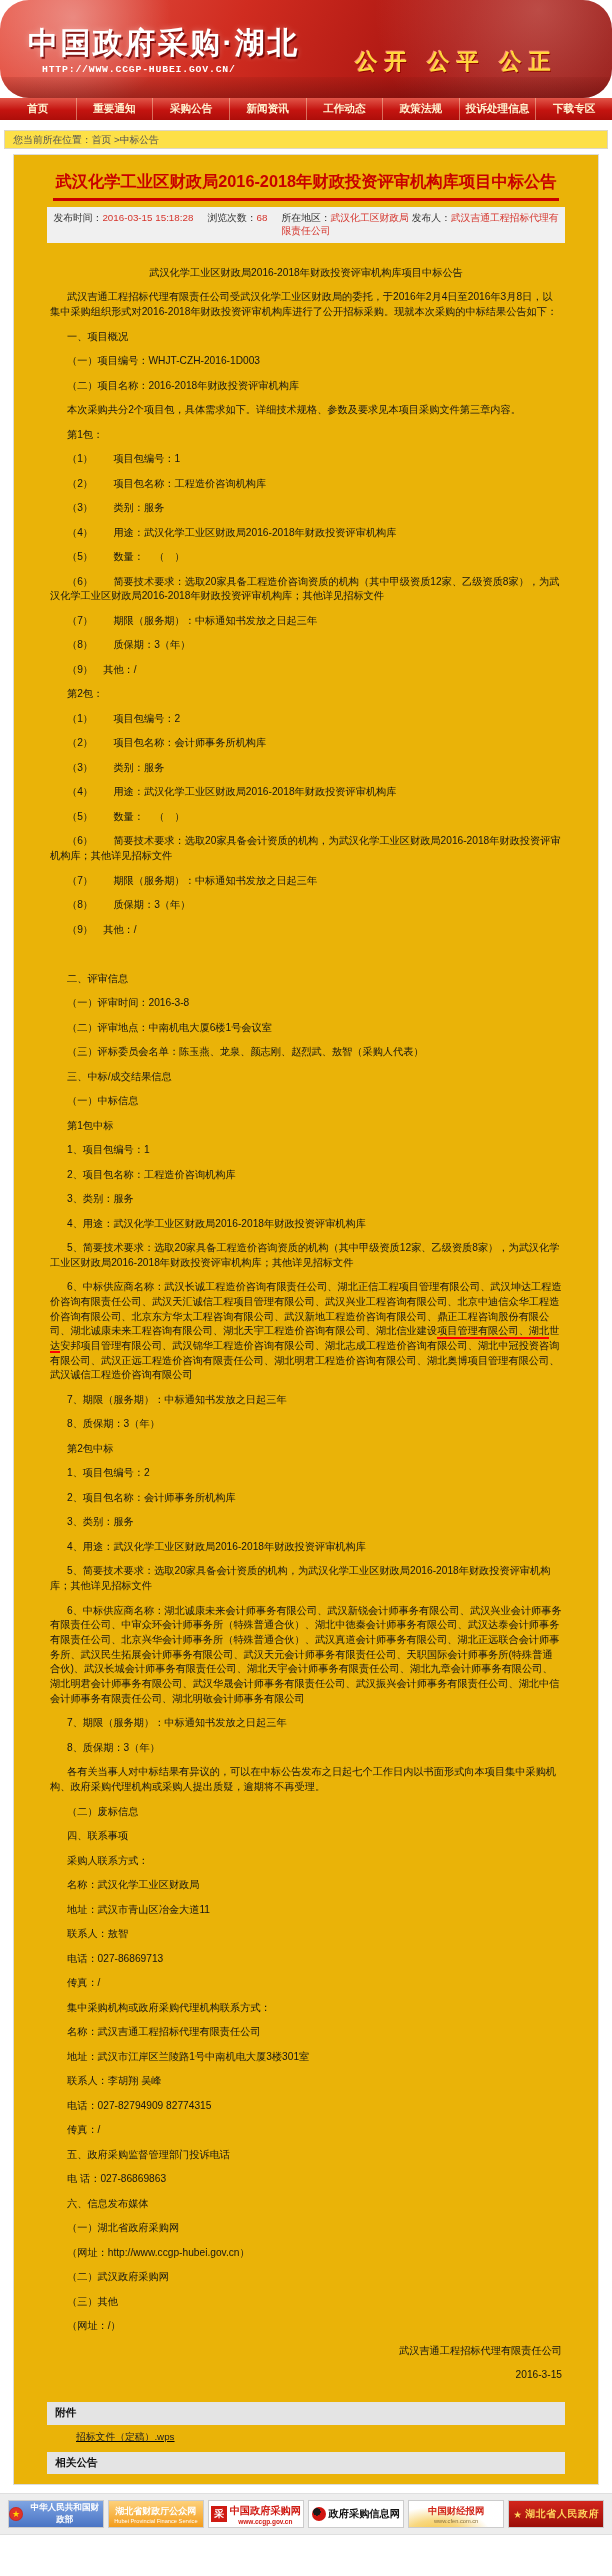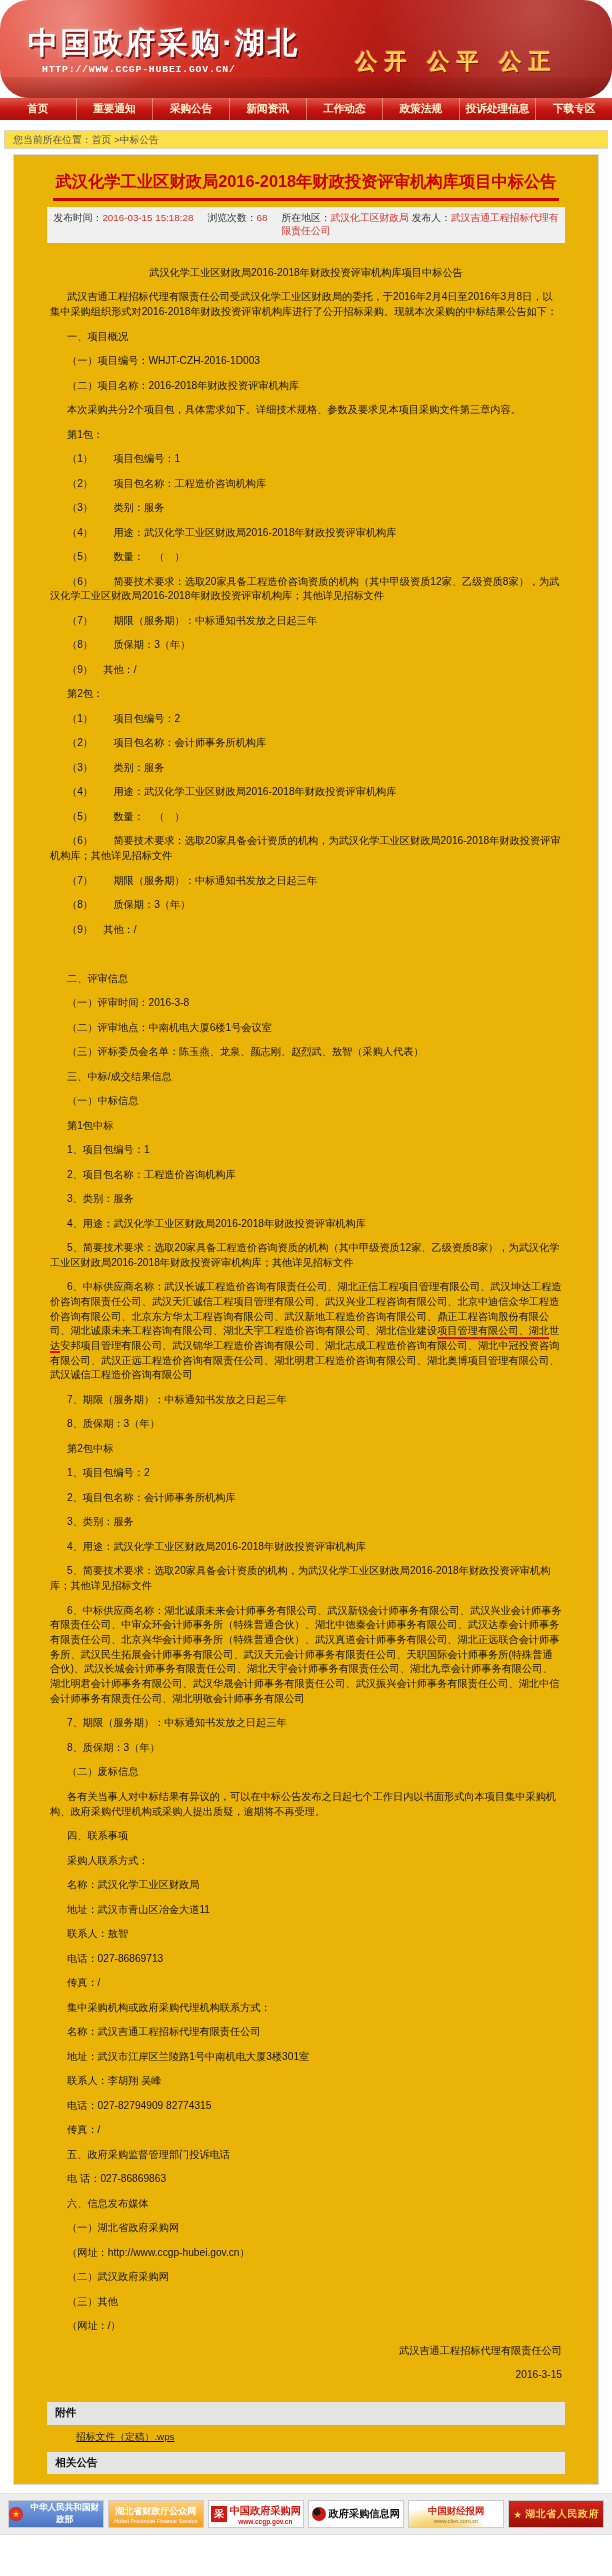--- a/index.html
+++ b/index.html
@@ -157,22 +157,22 @@
       <div class="para">8、质保期：3（年）</div>
       <div class="para">第2包中标</div>
       <div class="para">1、项目包编号：2</div>
       <div class="para">2、项目包名称：会计师事务所机构库</div>
       <div class="para">3、类别：服务</div>
       <div class="para">4、用途：武汉化学工业区财政局2016-2018年财政投资评审机构库</div>
       <div class="para">5、简要技术要求：选取20家具备会计资质的机构，为武汉化学工业区财政局2016-2018年财政投资评审机构库；其他详见招标文件</div>
       <div class="para">6、中标供应商名称：湖北诚康未来会计师事务有限公司、武汉新锐会计师事务有限公司、武汉兴业会计师事务有限责任公司、中审众环会计师事务所（特殊普通合伙）、湖北中德秦会计师事务有限公司、武汉达泰会计师事务有限责任公司、北京兴华会计师事务所（特殊普通合伙）、武汉真道会计师事务有限公司、湖北正远联合会计师事务所、武汉民生拓展会计师事务有限公司、武汉天元会计师事务有限责任公司、天职国际会计师事务所(特殊普通合伙)、武汉长城会计师事务有限责任公司、湖北天宇会计师事务有限责任公司、湖北九章会计师事务有限公司、湖北明君会计师事务有限公司、武汉华晟会计师事务有限责任公司、武汉振兴会计师事务有限责任公司、湖北中信会计师事务有限责任公司、湖北明敬会计师事务有限公司</div>
       <div class="para">7、期限（服务期）：中标通知书发放之日起三年</div>
       <div class="para">8、质保期：3（年）</div>
+      <div class="para">各有关当事人对中标结果有异议的，可以在中标公告发布之日起七个工作日内以书面形式向本项目集中采购机构、政府采购代理机构或采购人提出质疑，逾期将不再受理。</div>
       <div class="para">（二）废标信息</div>
-      <div class="para">各有关当事人对中标结果有异议的，可以在中标公告发布之日起七个工作日内以书面形式向本项目集中采购机构、政府采购代理机构或采购人提出质疑，逾期将不再受理。</div>
       <div class="para">四、联系事项</div>
       <div class="para">采购人联系方式：</div>
       <div class="para">名称：武汉化学工业区财政局</div>
       <div class="para">地址：武汉市青山区冶金大道11</div>
       <div class="para">联系人：敖智</div>
       <div class="para">电话：027-86869713</div>
       <div class="para">传真：/</div>
       <div class="para">集中采购机构或政府采购代理机构联系方式：</div>
       <div class="para">名称：武汉吉通工程招标代理有限责任公司</div>
       <div class="para">地址：武汉市江岸区兰陵路1号中南机电大厦3楼301室</div>

